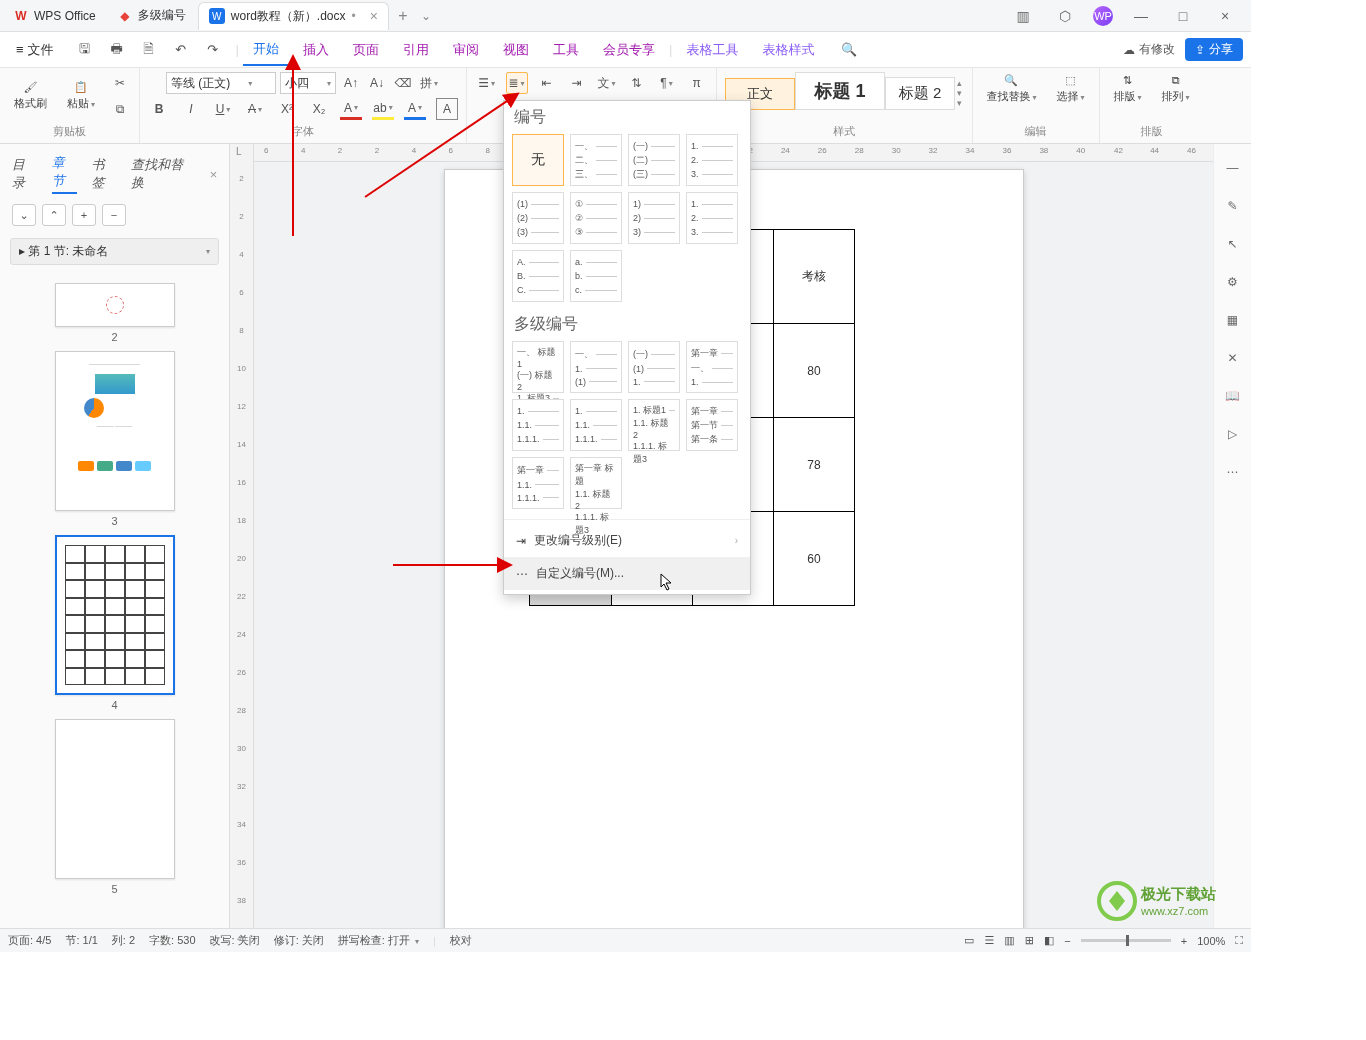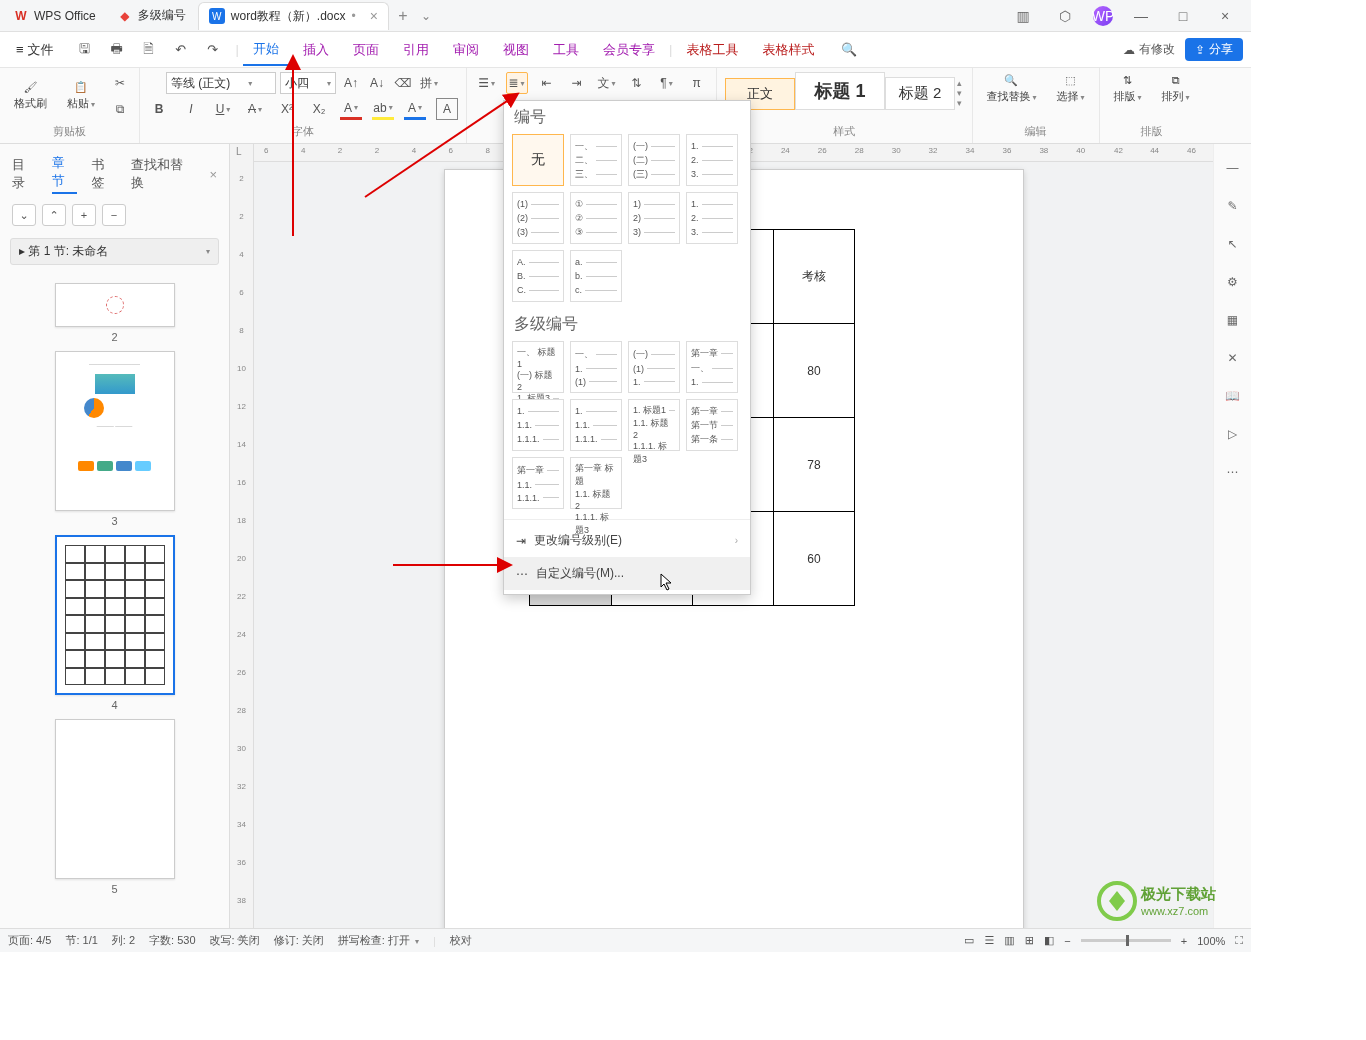--- a/index.html
+++ b/index.html
@@ -36,37 +36,37 @@
   .tab.active {
     background: #fff;
     border: 1px solid #ddd;
     border-bottom: none;
   }
   .tab-icon { width: 14px; height: 14px; display: inline-flex; align-items:center; justify-content:center; }
   .tab-close { color: #999; margin-left: 8px; font-size: 14px; }
   .new-tab { width: 24px; color: #888; font-size: 16px; text-align:center; }
   .title-right { margin-left: auto; display:flex; align-items:center; gap:14px; padding-right:8px; }
   .win-btn { width:28px; text-align:center; color:#666; font-size:14px; }
-  .avatar { width:20px; height:20px; border-radius:50%; background:linear-gradient(135deg,#b565ff,#7b3ff2); color:#fff; font-size:14px; display:flex; align-items:center; justify-content:center; }
+  .avatar { width:20px; height:20px; border-radius:50%; background:linear-gradient(135deg,#b565ff,#7b3ff2); color:#fff; font-size:11px; display:flex; align-items:center; justify-content:center; }
 
   
   .menu-bar {
     height: 36px;
     display:flex;
     align-items:center;
     padding: 0 8px;
     border-bottom: 1px solid #e6e6e6;
     gap: 4px;
     font-size: 13px;
   }
   .menu-bar .file-menu { display:flex; align-items:center; gap:4px; padding:4px 8px; }
   .menu-bar .qat { display:flex; gap:10px; color:#555; padding:0 8px; }
   .menu-item { padding: 6px 10px; color:#a21caf; }
   .menu-item.active { color:#1a73e8; border-bottom: 2px solid #1a73e8; }
-  .menu-item.blue { color:#b91c1c; }
+  .menu-item.blue { color:#8b5cf6; }
   .menu-right { margin-left:auto; display:flex; align-items:center; gap:10px; }
   .share-btn { background:#1a73e8; color:#fff; padding:3px 10px; border-radius:4px; font-size:12px; display:flex; align-items:center; gap:4px;}
   .pending { color:#555; display:flex; align-items:center; gap:4px; font-size:12px;}
 
   
   .ribbon {
     display:flex;
     align-items:stretch;
     border-bottom:1px solid #ddd;
     height: 76px;
@@ -98,21 +98,21 @@
     height: calc(100% - 32px - 36px - 76px - 24px);
     position: relative;
   }
   .nav-panel {
     width: 230px;
     border-right: 1px solid #ddd;
     background:#fafafa;
     display:flex;
     flex-direction:column;
   }
-  .nav-tabs { display:flex; gap:14px; padding:10px 12px; font-size:13px; color:#555; align-items:center;}
+  .nav-tabs { display:flex; gap:14px; padding:10px 12px; font-size:13px; color:#555; align-items:center;font-style:italic;}
   .nav-tabs .active { color:#1a73e8; border-bottom:2px solid #1a73e8; padding-bottom:2px;}
   .nav-tabs .close { margin-left:auto; color:#999;}
   .nav-controls { display:flex; gap:6px; padding:0 12px 8px;}
   .nav-controls .ctl { width:24px; height:22px; border:1px solid #ccc; border-radius:3px; display:flex; align-items:center; justify-content:center; background:#fff; font-size:11px; color:#555;}
   .section-header { margin:4px 10px; background:#efefef; border:1px solid #ddd; padding:4px 8px; font-size:12px; display:flex; align-items:center; justify-content:space-between; border-radius:3px;}
   .thumbs { flex:1; overflow:auto; padding:6px 0; text-align:center;}
   .thumb { width:120px; border:1px solid #ccc; background:#fff; margin:8px auto 4px; box-shadow:0 1px 2px rgba(0,0,0,.1);}
   .thumb.t2 { height:44px; }
   .thumb.t3 { height:160px; }
   .thumb.t4 { height:160px; border:2px solid #1a73e8; }

